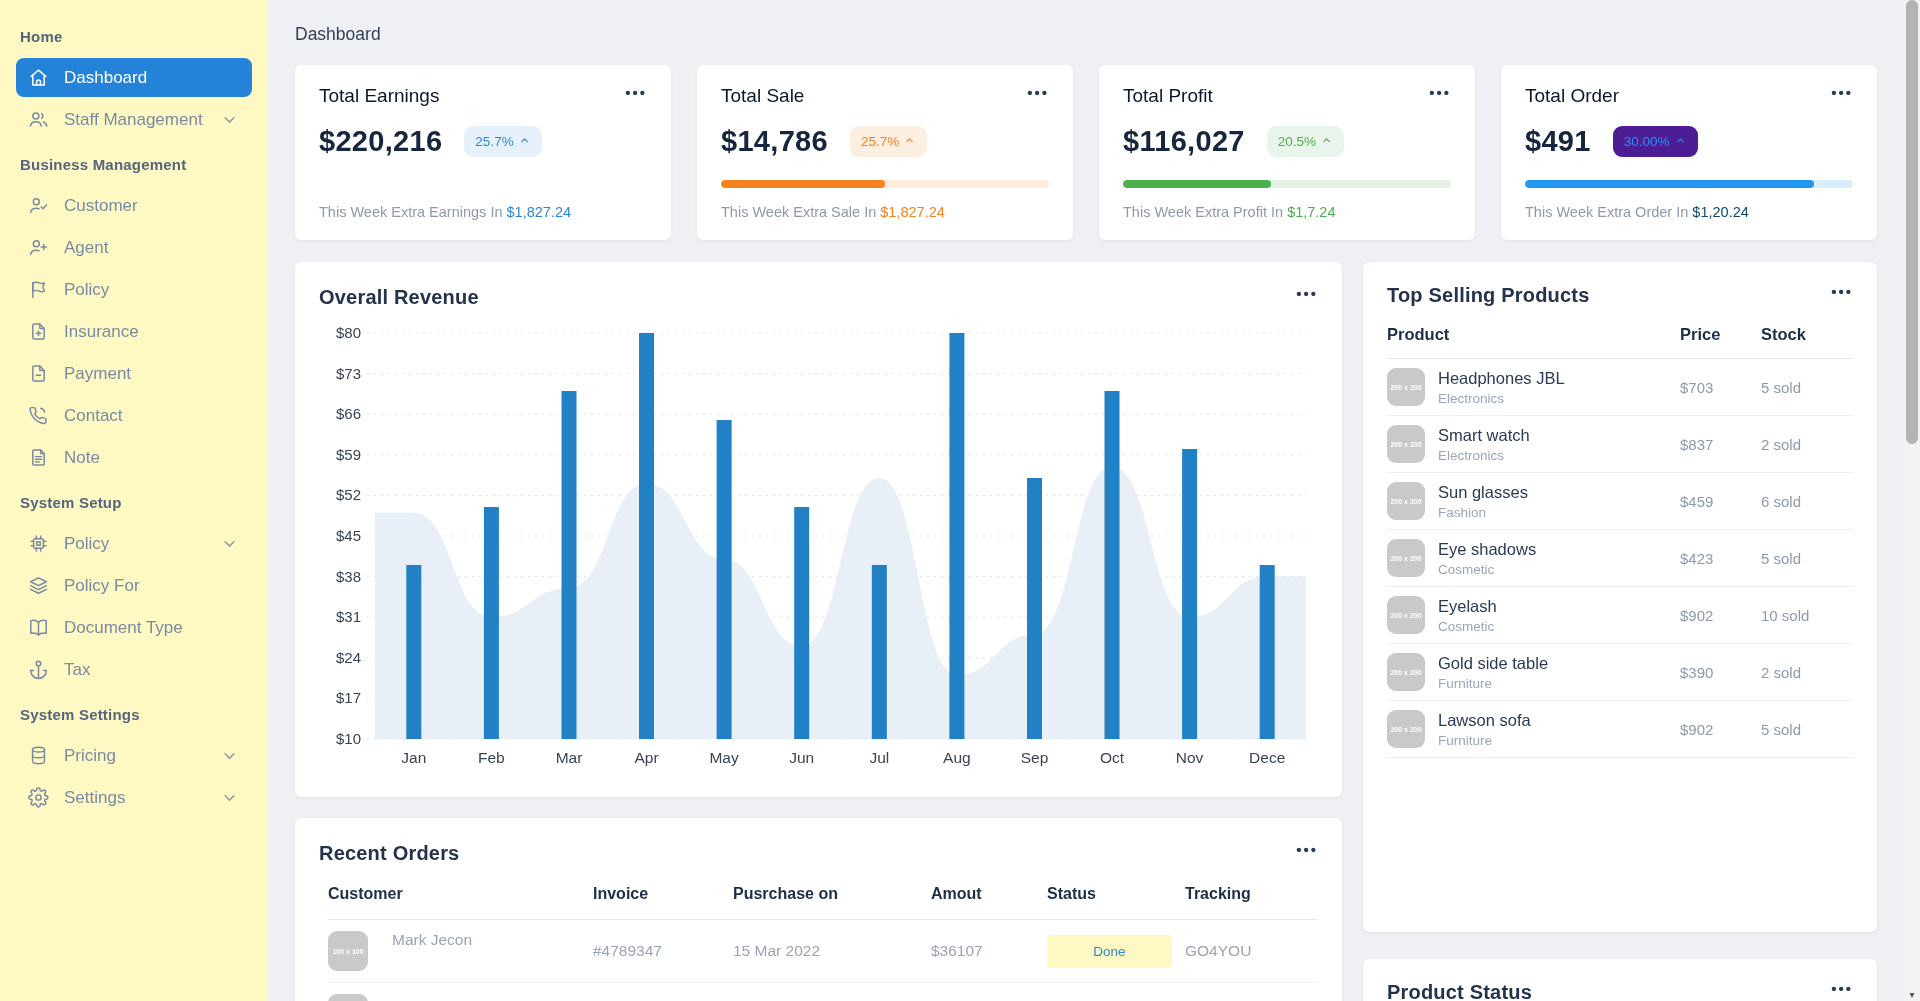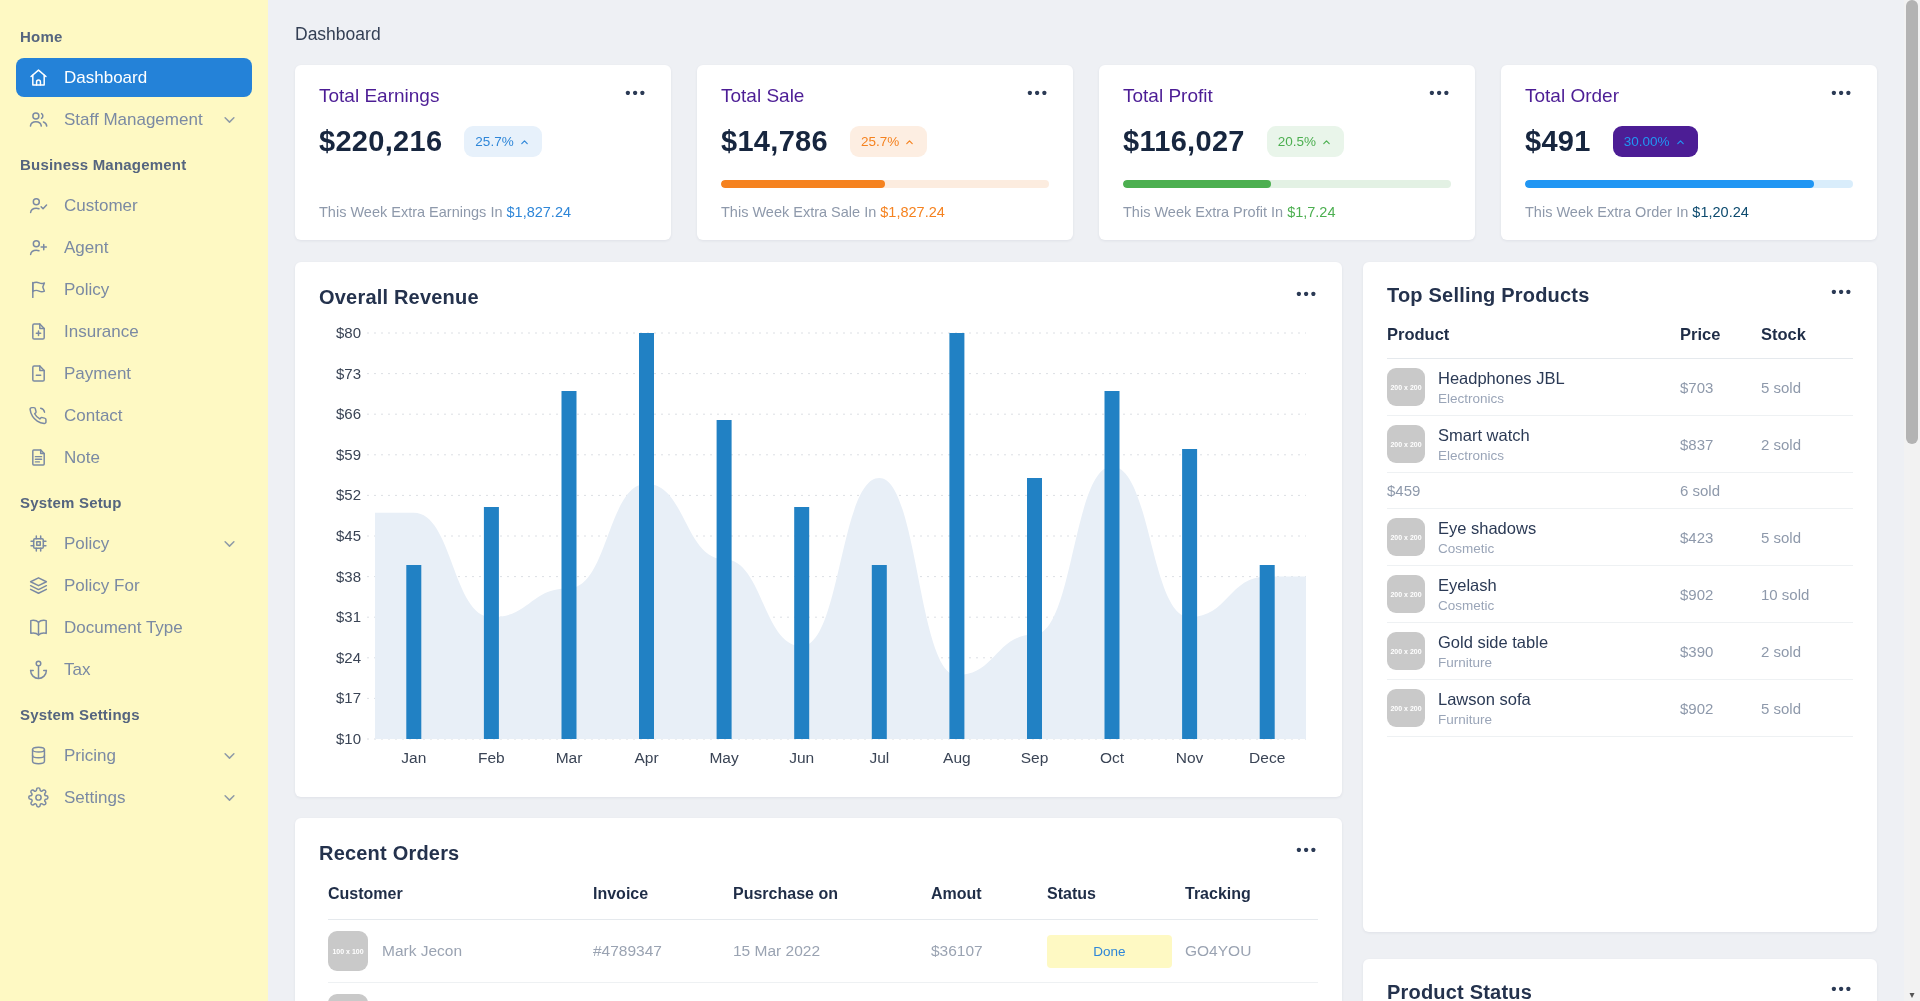--- a/index.html
+++ b/index.html
@@ -23,44 +23,44 @@
   .page-title { padding:24px 0 0; font-size:17.5px; font-weight:500; color:#333f54; }
 
   .card { background:#fff; border-radius:6px; box-shadow:0 1px 3px rgba(25,39,70,.07); }
   .card-head { display:flex; justify-content:space-between; align-items:flex-start; }
   .card-title { font-size:20px; font-weight:600; color:#24324d; letter-spacing:.2px; }
   .dots { background:none; border:0; padding:0; font-size:15px; font-weight:700; color:#2b3a55; letter-spacing:2px; cursor:pointer; line-height:1; }
 
   
   .stats-grid { display:grid; grid-template-columns:repeat(4,1fr); gap:26px; margin-top:20px; margin-bottom:22px; }
   .stat-card { height:175px; position:relative; padding:20px 24px; }
-  .stat-title { font-size:19px; font-weight:500; color:#4c1d95;text-align:right; }
+  .stat-title { font-size:19px; font-weight:500; color:#0f172a;text-align:right; }
   .stat-value-row { display:flex; align-items:center; gap:22px; margin-top:18px; }
   .stat-value { font-size:29px; font-weight:700; color:#17263f; letter-spacing:.3px; }
-  .badge { display:inline-flex; align-items:flex-end; gap:4px; font-size:13.5px; font-weight:500;
+  .badge { display:inline-flex; align-items:flex-start; gap:4px; font-size:13.5px; font-weight:500;
     padding:8px 11px; border-radius:9px; cursor:pointer; }
   .badge svg { width:13px; height:13px; stroke-width:2.2; }
   .progress { position:absolute; left:24px; right:24px; bottom:52px; height:8px; border-radius:5px; overflow:hidden; }
   .progress i { display:block; height:100%; border-radius:5px; }
   .stat-footer { position:absolute; left:24px; bottom:20px; font-size:14.5px; color:#8e99ab; }
 
   
   .main-grid { display:grid; grid-template-columns:1fr 514px; gap:21px; align-items:start; }
 
   .chart-card { padding:24px; height:535px; }
   .chart-card svg.revchart { display:block; margin-top:6px; width:100%; }
   .revchart text { font-family:"Liberation Sans","DejaVu Sans",sans-serif; }
 
   .orders-card { margin-top:21px; padding:24px; height:420px; }
   .ro-table { padding-left:9px; }
   .ro-header { display:grid; grid-template-columns:265px 140px 198px 116px 138px 1fr;
     padding:20px 0 16px; border-bottom:1px solid #e5e9ed; font-size:16px; font-weight:600; color:#1f2d47; }
   .ro-row { display:grid; grid-template-columns:265px 140px 198px 116px 138px 1fr; align-items:center;
     padding:11px 0; border-bottom:1px solid #eef1f3; color:#9aa3b2; font-size:15.5px; }
-  .ro-customer { display:flex; align-items:center; gap:14px; }
+  .ro-customer { display:flex; gap:24px; }
   .avatar { width:40px; height:40px; border-radius:9px; background:#c9c9c9; color:#fff;
     font-size:7px; font-weight:700; display:flex; align-items:center; justify-content:center; flex-shrink:0; }
   .status-badge { display:inline-block; width:125px; padding:9px 0; text-align:center; border-radius:4px;
     background:#fef9c3; color:#2e86d8; font-size:13.5px; font-weight:500; cursor:pointer; }
 
   .top-card { padding:22px 24px; height:670px; }
   .pt-header { display:grid; grid-template-columns:1fr 81px 92px; padding:18px 0 14px;
     border-bottom:1px solid #e5e9ed; font-size:16.5px; font-weight:600; color:#1f2d47; }
   .pt-row { display:grid; grid-template-columns:1fr 81px 92px; align-items:center; padding:9px 0;
     border-bottom:1px solid #eef1f3; }
@@ -427,20 +427,27 @@
                   <div class="thumb">200 x 200</div>
                   <div>
                     <div class="pt-name">Smart watch</div>
                     <div class="pt-cat">Electronics</div>
                   </div>
                 </div>
                 <div class="pt-price">$837</div>
                 <div class="pt-stock">2 sold</div>
               </div>
               <div class="pt-row">
+                <div class="pt-prod">
+                  <div class="thumb">200 x 200</div>
+                  <div>
+                    <div class="pt-name">Sun glasses</div>
+                    <div class="pt-cat">Fashion</div>
+                  </div>
+                </div>
                 <div class="pt-price">$459</div>
                 <div class="pt-stock">6 sold</div>
               </div>
               <div class="pt-row">
                 <div class="pt-prod">
                   <div class="thumb">200 x 200</div>
                   <div>
                     <div class="pt-name">Eye shadows</div>
                     <div class="pt-cat">Cosmetic</div>
                   </div>

